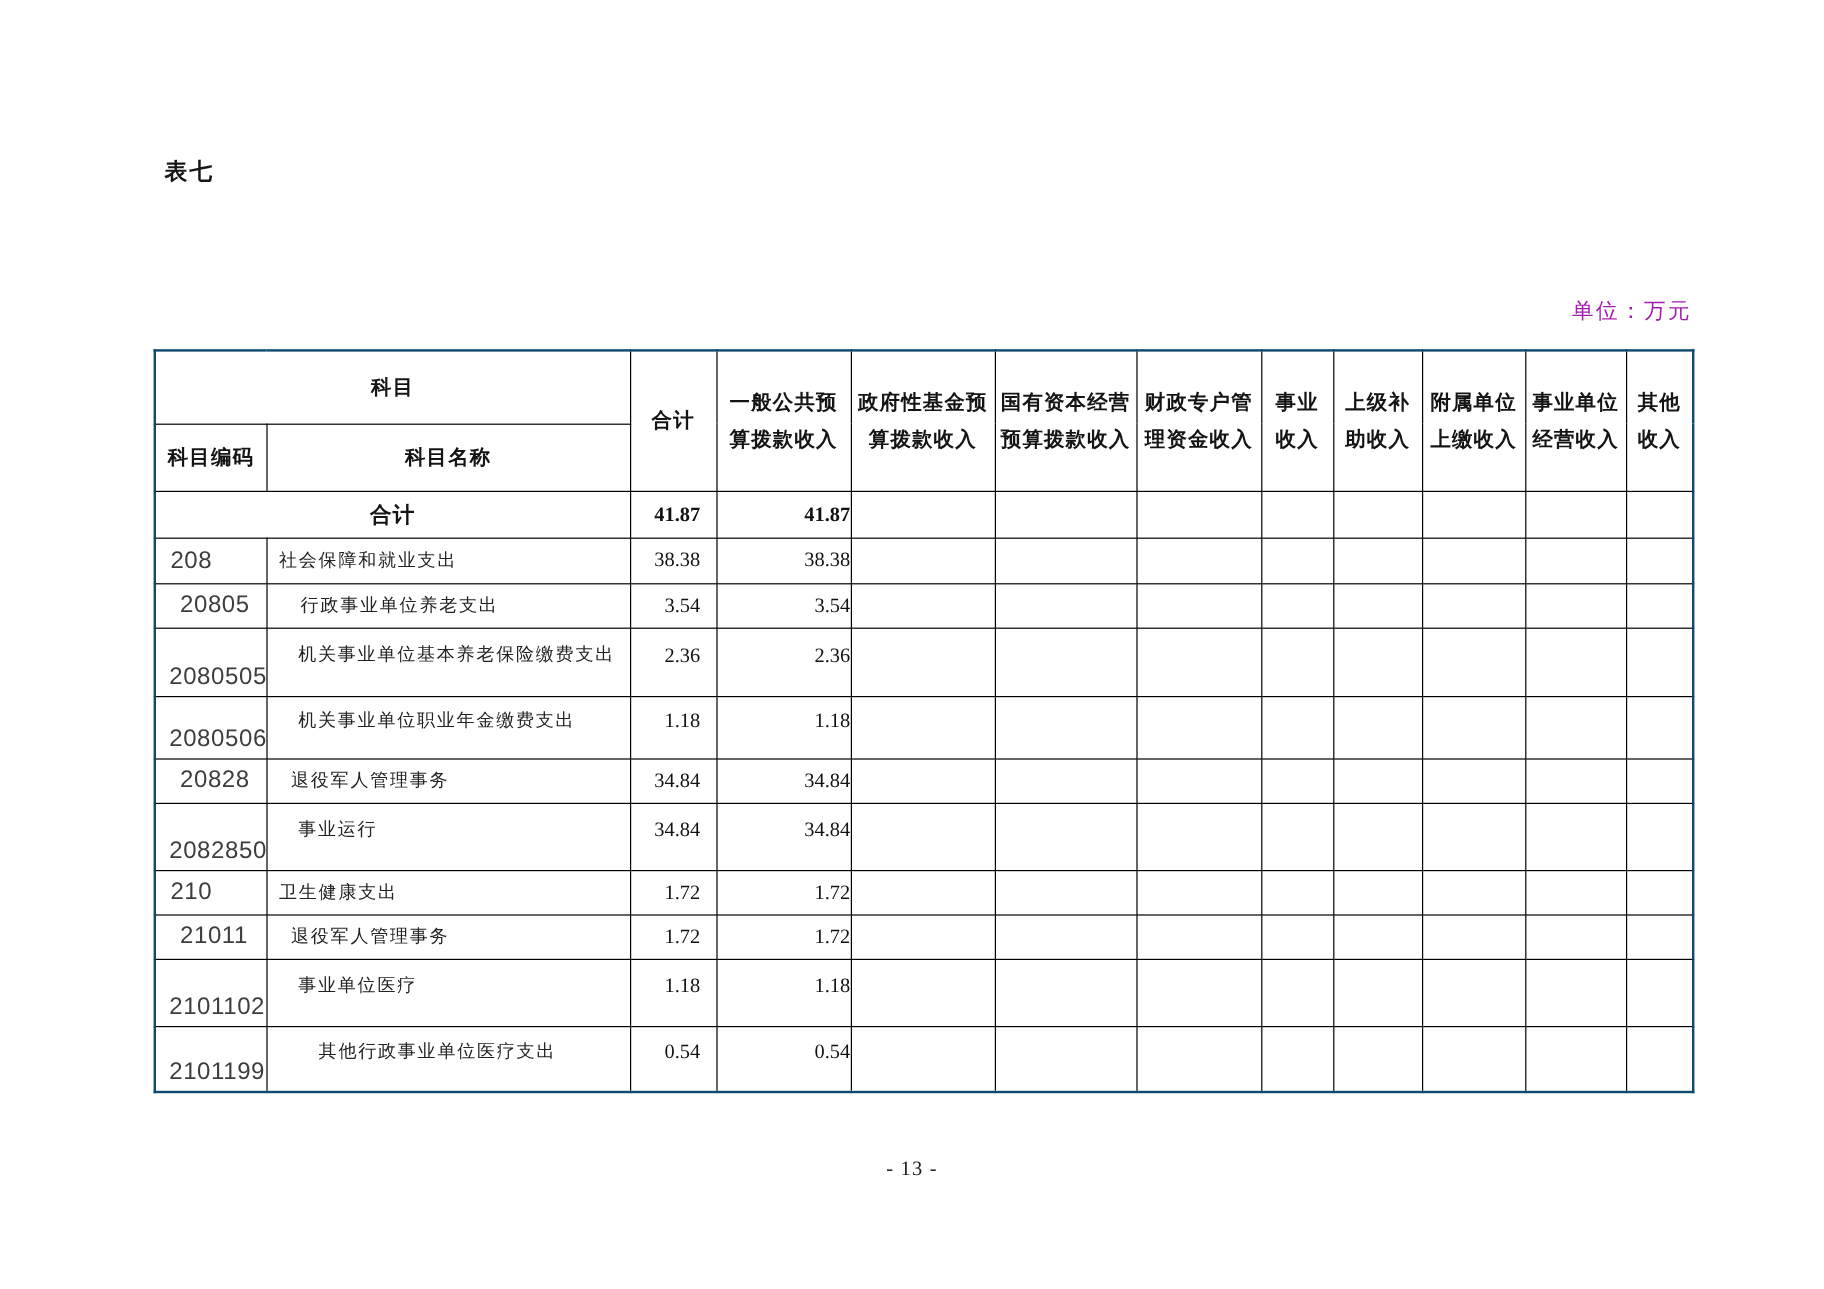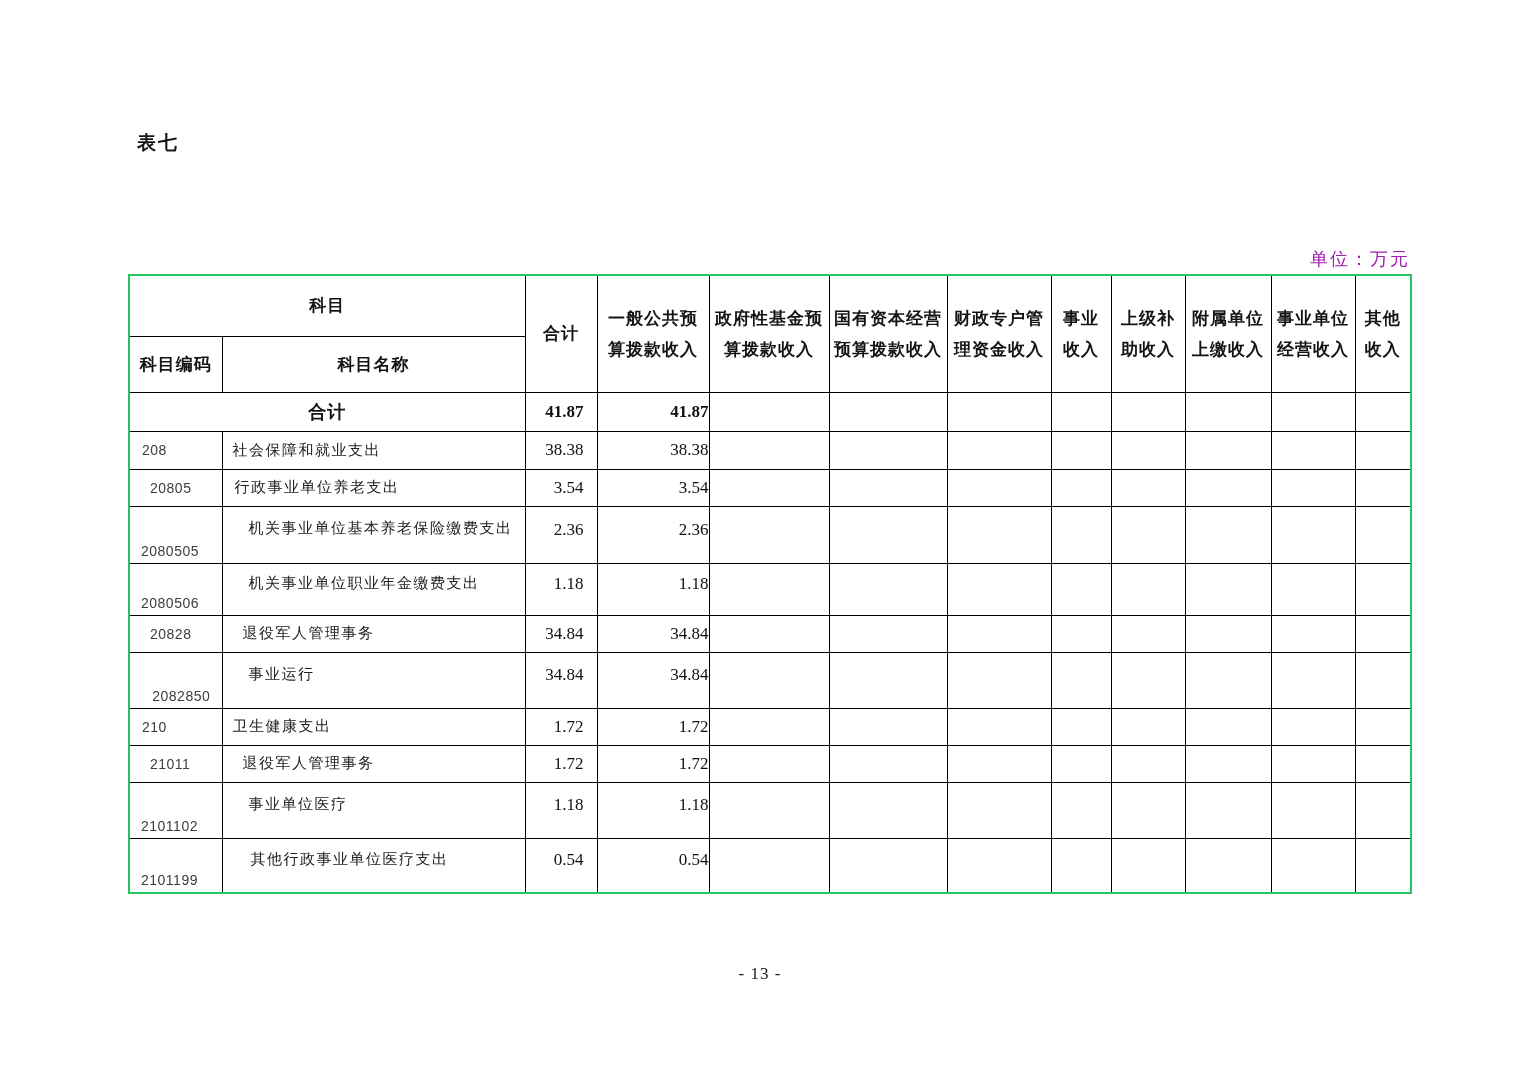--- a/index.html
+++ b/index.html
@@ -22,42 +22,42 @@
     margin:0; text-align:center;
     font-family:"Liberation Serif","DejaVu Serif",serif;
     font-weight:700; font-size:34px; color:#000;
     letter-spacing:1px;
   }
   .unit {
     position:absolute; right:110px; top:247px;
     font-size:18px; color:#a21caf; letter-spacing:2px;
   }
   table.budget {
-    position:absolute; left:128px; top:274px;
+    position:absolute; left:128px; top:291px;
     width:1282px;
     border-collapse:collapse; table-layout:fixed;
-    border:2px solid #22c55e;
+    border:2px solid #0c4a6e;
   }
   table.budget th, table.budget td {
     border:1px solid #000;
     padding:0; margin:0;
     overflow:hidden;
   }
   thead th {
     font-family:"Liberation Sans","DejaVu Sans",sans-serif;
     font-weight:700; font-size:17px; color:#141414;
     text-align:center; vertical-align:middle;
     white-space:pre-line; line-height:31px;
     letter-spacing:1px;
   }
   tr.hdr1 { height:61px; }
   tr.hdr2 { height:56px; }
   td.code {
     font-family:"Liberation Sans","DejaVu Sans",sans-serif;
-    font-weight:400; font-size:14px; color:#3d3d3d;
+    font-weight:400; font-size:20px; color:#3d3d3d;
     text-align:left; vertical-align:middle;
     letter-spacing:0.5px;
   }
   td.name {
     font-size:15px; color:#222;
     text-align:left; vertical-align:middle;
     letter-spacing:1.5px;
   }
   td.val {
     font-size:17px; color:#111;
@@ -157,21 +157,21 @@
           <td class="val"></td>
           <td class="val"></td>
           <td class="val"></td>
           <td class="val"></td>
           <td class="val"></td>
           <td class="val"></td>
           <td class="val"></td>
         </tr>
         <tr style="height: 37px;">
           <td class="code" style="padding-left: 20px;">20805</td>
-          <td class="name" style="padding-left: 12px;">行政事业单位养老支出</td>
+          <td class="name" style="padding-left: 28px;">行政事业单位养老支出</td>
           <td class="val first">3.54</td>
           <td class="val">3.54</td>
           <td class="val"></td>
           <td class="val"></td>
           <td class="val"></td>
           <td class="val"></td>
           <td class="val"></td>
           <td class="val"></td>
           <td class="val"></td>
           <td class="val"></td>
@@ -269,21 +269,21 @@
           <td class="val"></td>
           <td class="val"></td>
           <td class="val"></td>
           <td class="val"></td>
           <td class="val"></td>
           <td class="val"></td>
           <td class="val"></td>
         </tr>
         <tr class="tall" style="height: 55px;">
           <td class="code" style="padding-left: 11px;">2101199</td>
-          <td class="name" style="padding-left: 28px;">其他行政事业单位医疗支出</td>
+          <td class="name" style="padding-left: 43px;">其他行政事业单位医疗支出</td>
           <td class="val first">0.54</td>
           <td class="val">0.54</td>
           <td class="val"></td>
           <td class="val"></td>
           <td class="val"></td>
           <td class="val"></td>
           <td class="val"></td>
           <td class="val"></td>
           <td class="val"></td>
           <td class="val"></td>

